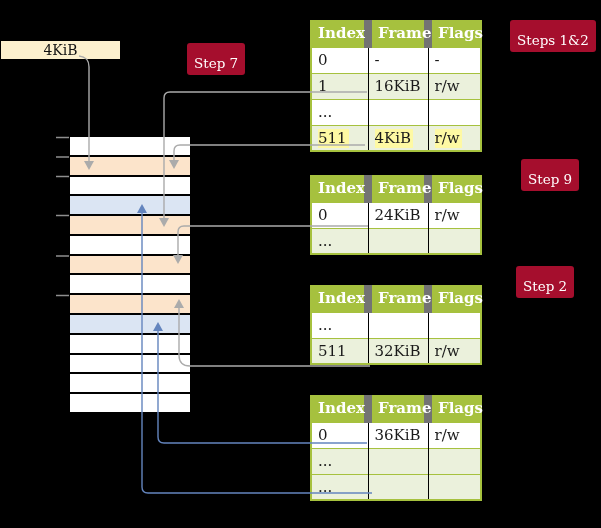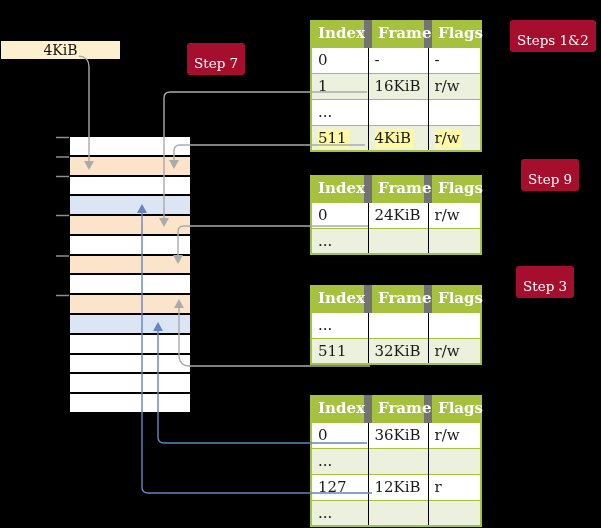--- a/index.html
+++ b/index.html
@@ -69,21 +69,21 @@
 </head>
 <body>
 
 <div class="canvas">
 
   <div class="size-box">4KiB</div>
 
   <div class="badge" style="left:187px; top:43px">Step 7</div>
   <div class="badge" style="left:510px; top:20px">Steps 1&amp;2</div>
   <div class="badge" style="left:521px; top:159px">Step 9</div>
-  <div class="badge" style="left:516px; top:266px">Step 3</div>
+  <div class="badge" style="left:516px; top:266px">Step 2</div>
 
   <div class="stack">
       <div class="stack-row" style="background: rgb(255, 255, 255);"></div>
       <div class="stack-row" style="background: rgb(252, 228, 203);"></div>
       <div class="stack-row" style="background: rgb(255, 255, 255);"></div>
       <div class="stack-row" style="background: rgb(219, 229, 243);"></div>
       <div class="stack-row" style="background: rgb(252, 228, 203);"></div>
       <div class="stack-row" style="background: rgb(255, 255, 255);"></div>
       <div class="stack-row" style="background: rgb(252, 228, 203);"></div>
       <div class="stack-row" style="background: rgb(255, 255, 255);"></div>
@@ -202,25 +202,20 @@
     <tbody>
       <tr>
         <td>0</td>
         <td>36KiB</td>
         <td>r/w</td>
       </tr>
       <tr class="shaded">
         <td>...</td>
         <td></td>
         <td></td>
-      </tr>
-      <tr>
-        <td>127</td>
-        <td>12KiB</td>
-        <td>r</td>
       </tr>
       <tr class="shaded">
         <td>...</td>
         <td></td>
         <td></td>
       </tr>
     </tbody>
   </table>
 
   <svg class="overlay" viewBox="0 0 601 528">

